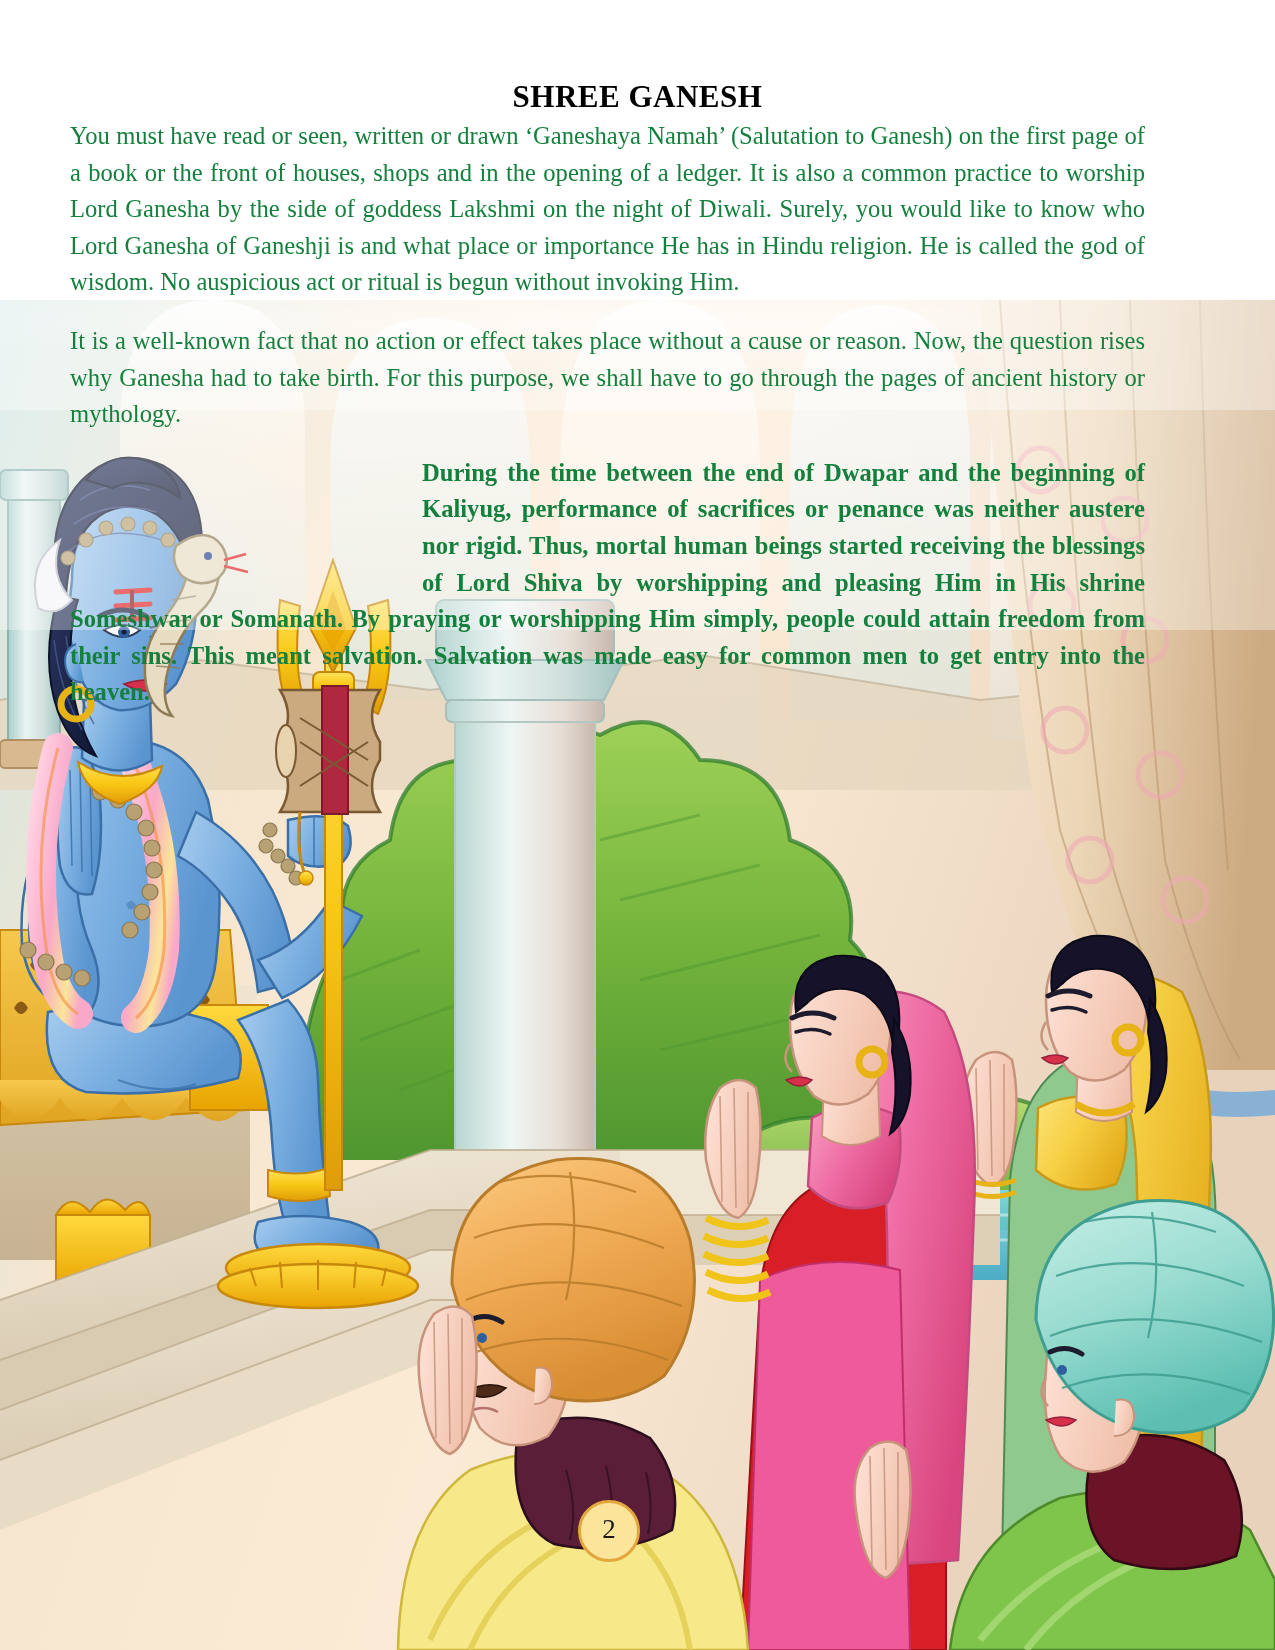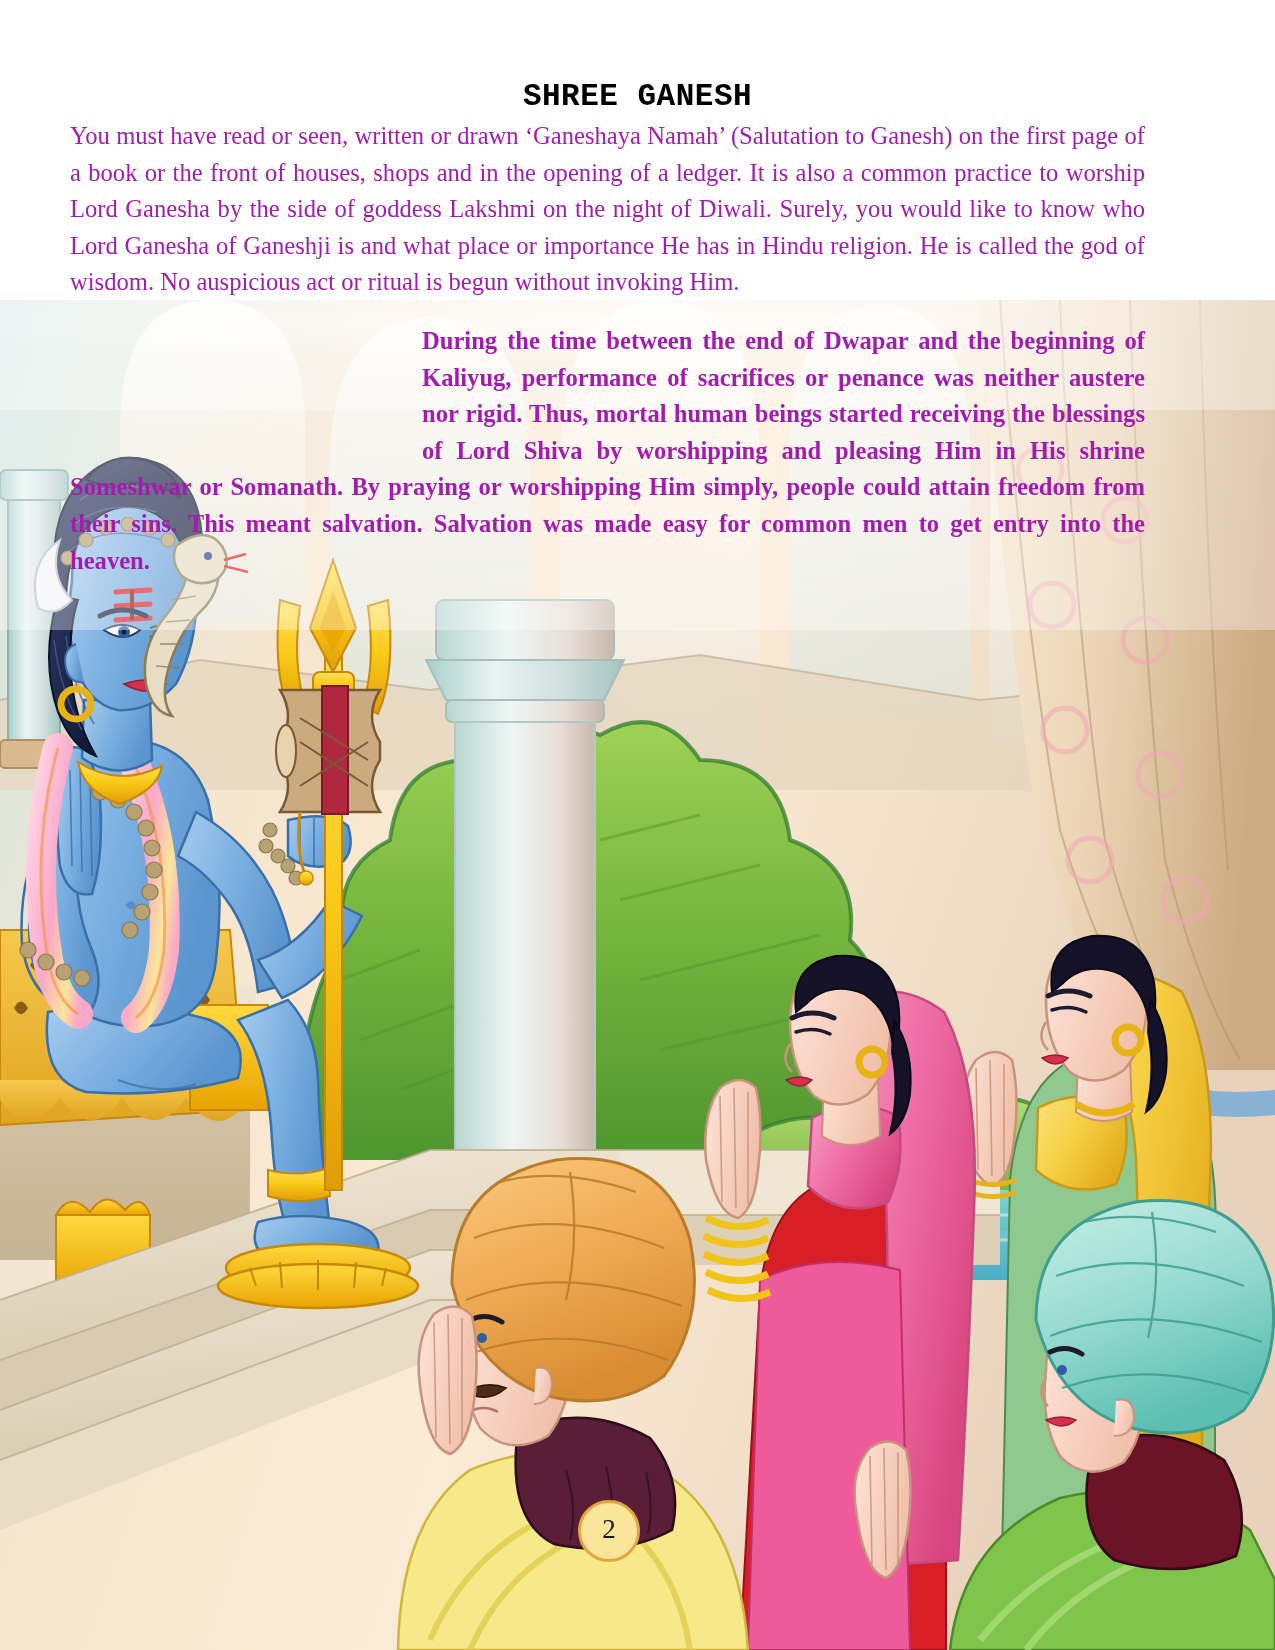--- a/index.html
+++ b/index.html
@@ -42,37 +42,37 @@
   .page-title {
     position: absolute;
     left: 0;
     top: 58px;
     width: 1275px;
     text-align: center;
     font-size: 31px;
     font-weight: bold;
     letter-spacing: 0.5px;
     color: #000;
-    font-family: Liberation Mono, monospace;
+    font-family: Liberation Serif, serif;
   }
 
   .body-col {
     position: absolute;
     left: 70px;
     top: 118px;
     width: 1075px;
   }
 
   p.para {
     margin: 0 0 22px 0;
     font-size: 24.6px;
     line-height: 36.6px;
     text-align: justify;
     text-align-last: left;
-    color: #a21caf;
+    color: #15803d;
     font-family: "Liberation Serif", "DejaVu Serif", serif;
   }
   p.para.last { margin-bottom: 0; font-weight: bold; }
 
   
   .float-shape {
     float: left;
     width: 352px;
     height: 128px;
     shape-outside: polygon(0 0, 100% 0, 100% 100%, 0 100%);
@@ -663,20 +663,21 @@
     <rect x="0" y="290" width="1275" height="340" fill="#ffffff" opacity="0.34"></rect>
     <rect x="0" y="290" width="1275" height="120" fill="#ffffff" opacity="0.35"></rect>
   </svg>
 
   <div id="text-layer">
 
     <h1 class="page-title">SHREE GANESH</h1>
 
     <div class="body-col">
       <p class="para">You must have read or seen, written or drawn ‘Ganeshaya Namah’ (Salutation to Ganesh) on the first page of a book or the front of houses, shops and in the opening of a ledger. It is also a common practice to worship Lord Ganesha by the side of goddess Lakshmi on the night of Diwali. Surely, you would like to know who Lord Ganesha of Ganeshji is and what place or importance He has in Hindu religion. He is called the god of wisdom. No auspicious act or ritual is begun without invoking Him.</p>
+      <p class="para">It is a well-known fact that no action or effect takes place without a cause or reason. Now, the question rises why Ganesha had to take birth. For this purpose, we shall have to go through the pages of ancient history or mythology.</p>
       <p class="para last">
         <span class="float-shape"></span>
         <span>During the time between the end of Dwapar and the beginning of Kaliyug, performance of sacrifices or penance was neither austere nor rigid. Thus, mortal human beings started receiving the blessings of Lord Shiva by worshipping and pleasing Him in His shrine Someshwar or Somanath. By praying or worshipping Him simply, people could attain freedom from their sins. This meant salvation. Salvation was made easy for common men to get entry into the heaven.</span>
       </p>
     </div>
 
     <div class="page-number">2</div>
   </div>
 
 </div>

